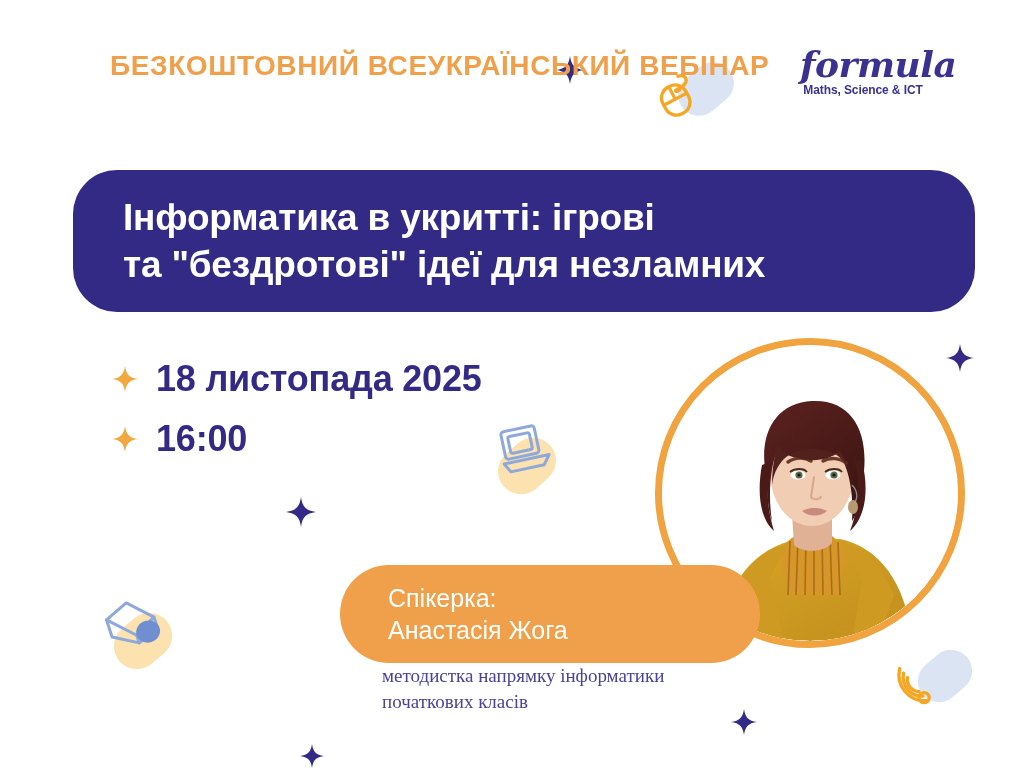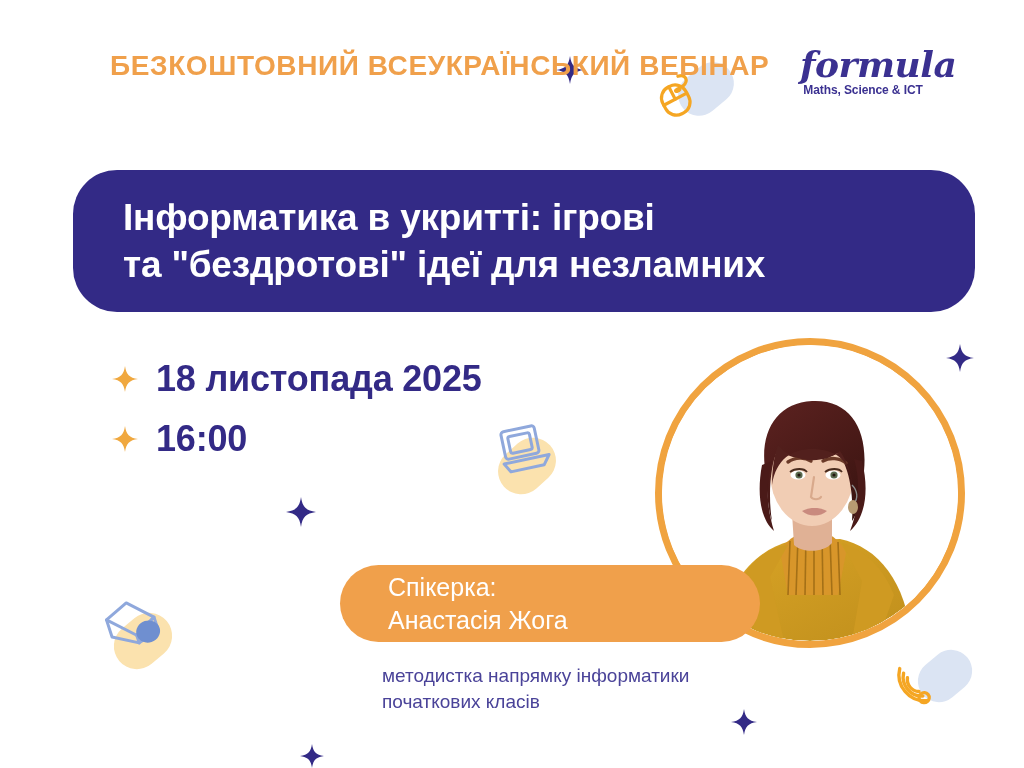--- a/index.html
+++ b/index.html
@@ -80,35 +80,36 @@
     border-radius:50%;
     border:7px solid #f0a33f;
     background:#ffffff;
     overflow:hidden;
   }
   .portrait-inner { position:absolute; inset:0; border-radius:50%; overflow:hidden; }
 
   
   .speaker-banner {
     position:absolute; left:340px; top:565px;
-    width:420px; height:77px;
+    width:420px; height:98px;
     background:#f0a04b;
     border-radius:49px;
     display:flex; align-items:center;
     z-index:3;
   }
   .speaker-text {
     color:#ffffff; font-size:25px; line-height:1.3;
     padding-left:48px; white-space:pre-line;
   }
   .speaker-role {
     position:absolute; left:382px; top:663px;
     color:#4a4399; font-size:19px; line-height:1.35;
     white-space:pre-line;
     z-index:4;
+    font-family:Liberation Serif, serif;
   }
 </style>
 </head>
 <body>
 
 <div class="stage">
 
   <div class="blob blob-blue" style="left:676px; top:68px; width:60px; height:42px; transform:rotate(-40deg);"></div>
   <div class="deco" style="left:653px; top:72px; transform:rotate(-28deg);">
     <svg width="48" height="48" viewBox="0 0 48 48" fill="none" stroke="#f5a623" stroke-width="3.2" stroke-linecap="round" stroke-linejoin="round">

